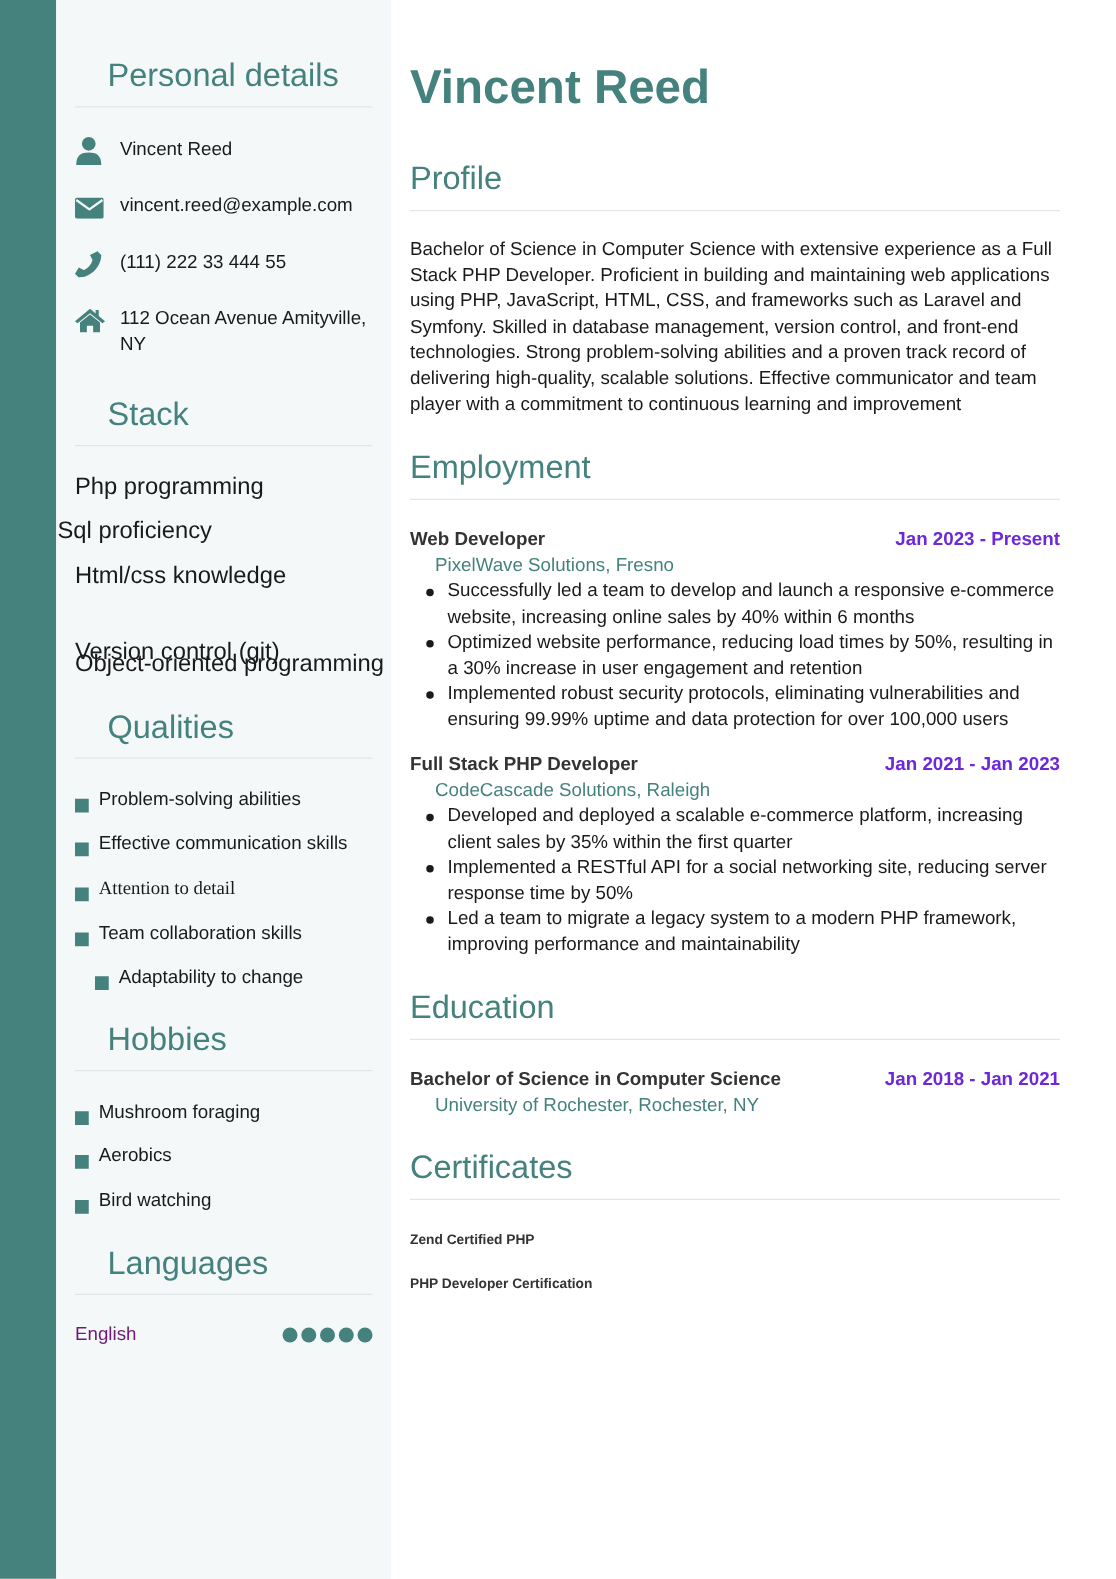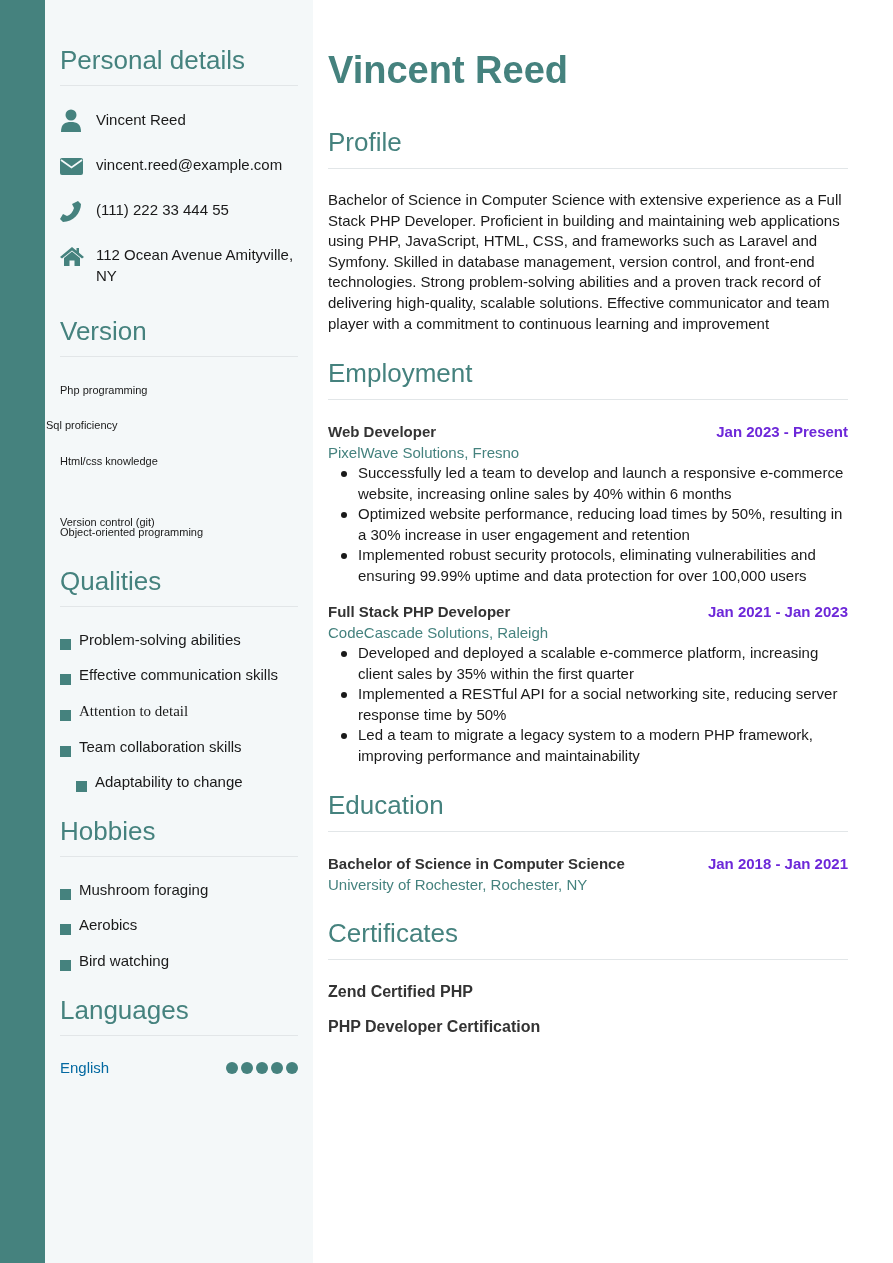--- a/index.html
+++ b/index.html
@@ -8,54 +8,54 @@
 
     .stripe { position: absolute; left: 0; top: 0; width: 45px; height: 1263px; background: #45827e; }
     .sidebar { position: absolute; left: 45px; top: 0; width: 268px; height: 1263px; background: #f4f8f9; padding: 0 15px; }
     .main { position: absolute; left: 328px; top: 0; width: 520px; }
 
     .sec-title { color: #45827e; font-size: 26px; font-weight: normal; line-height: 1; }
     .rule { height: 1px; background: #e2e6e8; }
 
     
     .sb-section { position: absolute; left: 15px; width: 238px; }
-    .sb-section .sec-title { height: 27px; }
+    .sb-section .sec-title { height: 27px; margin-left: 26px; }
     .sb-section .rule { margin-top: 11px; }
 
     .pd-row { position: absolute; left: 0; display: flex; align-items: flex-start; font-size: 15px; line-height: 21px; color: #1a1a1a; }
     .pd-icon { width: 36px; flex: 0 0 36px; height: 24px; display: flex; align-items: center; }
     .pd-icon svg { display: block; }
     .pd-text { width: 202px; }
 
-    .plain-item { position: absolute; left: 0; font-size: 11px; line-height: 20px; color: #1a1a1a; }
+    .plain-item { position: absolute; left: 0; font-size: 19px; line-height: 20px; color: #1a1a1a; }
     .sq-item { position: absolute; left: 0; font-size: 15px; line-height: 20px; color: #1a1a1a; display: flex; align-items: flex-end; }
     .sq { width: 11px; height: 11px; background: #45827e; margin-right: 8px; flex: 0 0 11px; }
 
-    .lang-row { position: absolute; left: 0; width: 238px; display: flex; justify-content: space-between; align-items: center; font-size: 15px; line-height: 20px; color: #0369a1; }
+    .lang-row { position: absolute; left: 0; width: 238px; display: flex; justify-content: space-between; align-items: center; font-size: 15px; line-height: 20px; color: #701a75; }
     .dots { display: flex; gap: 3px; }
     .dot { width: 12px; height: 12px; border-radius: 50%; background: #45827e; }
 
     
     .name { position: absolute; left: 0; top: 50px; font-size: 38px; font-weight: bold; color: #45827e; line-height: 40px; }
     .m-section { position: absolute; left: 0; width: 520px; }
     .m-section .sec-title { height: 28px; }
     .m-section .rule { margin-top: 11px; }
 
     .profile-text { position: absolute; left: 0; top: 190px; width: 520px; font-size: 15px; line-height: 20.6px; color: #1a1a1a; }
 
     .job { position: absolute; left: 0; width: 520px; }
     .job-head { display: flex; justify-content: space-between; font-size: 15px; font-weight: bold; line-height: 21px; }
     .job-title { color: #333; }
     .job-dates { color: #6d28d9; }
-    .job-org { font-size: 15px; line-height: 21px; color: #45827e; }
+    .job-org { font-size: 15px; line-height: 21px; color: #45827e; margin-left: 20px; }
     .job-bullets { list-style: none; }
     .job-bullets li { position: relative; padding-left: 30px; font-size: 15px; line-height: 20.6px; color: #1a1a1a; }
     .job-bullets li::before { content: ""; position: absolute; left: 13px; top: 8px; width: 6px; height: 6px; border-radius: 50%; background: #1a1a1a; }
 
-    .cert { position: absolute; left: 0; font-size: 16px; font-weight: bold; color: #333; line-height: 20px; }
+    .cert { position: absolute; left: 0; font-size: 11px; font-weight: bold; color: #333; line-height: 20px; }
   </style>
 </head>
 <body>
 
 <div class="stripe"></div>
 
 <aside class="sidebar">
 
   <section class="sb-section" style="top:47px;">
     <h2 class="sec-title">Personal details</h2>
@@ -92,21 +92,21 @@
     <span class="pd-icon">
       <svg width="24" height="20" viewBox="0 0 24 20">
           <path d="M12 1 L0 11 L2 12.5 L12 4.5 L22 12.5 L24 11 L19 6.8 L19 2 L16.5 2 L16.5 4.7 Z" fill="#45827e"></path>
           <path d="M4 12 L12 5.5 L20 12 L20 20 L14.5 20 L14.5 14.5 L9.5 14.5 L9.5 20 L4 20 Z" fill="#45827e"></path>
         </svg>
     </span>
     <span class="pd-text">112 Ocean Avenue Amityville, NY</span>
   </div>
 
   <section class="sb-section" style="top:318px;">
-    <h2 class="sec-title">Version</h2>
+    <h2 class="sec-title">Stack</h2>
     <div class="rule"></div>
   </section>
   <div class="plain-item" style="left:15px; top:380px;">Php programming</div>
   <div class="plain-item" style="left:1px; top:415px;">Sql proficiency</div>
   <div class="plain-item" style="left:15px; top:451px;">Html/css knowledge</div>
   <div class="plain-item" style="left:15px; top:487px;margin-top:25px;">Version control (git)</div>
   <div class="plain-item" style="left:15px; top:522px;">Object-oriented programming</div>
 
   <section class="sb-section" style="top:568px;">
     <h2 class="sec-title">Qualities</h2>

